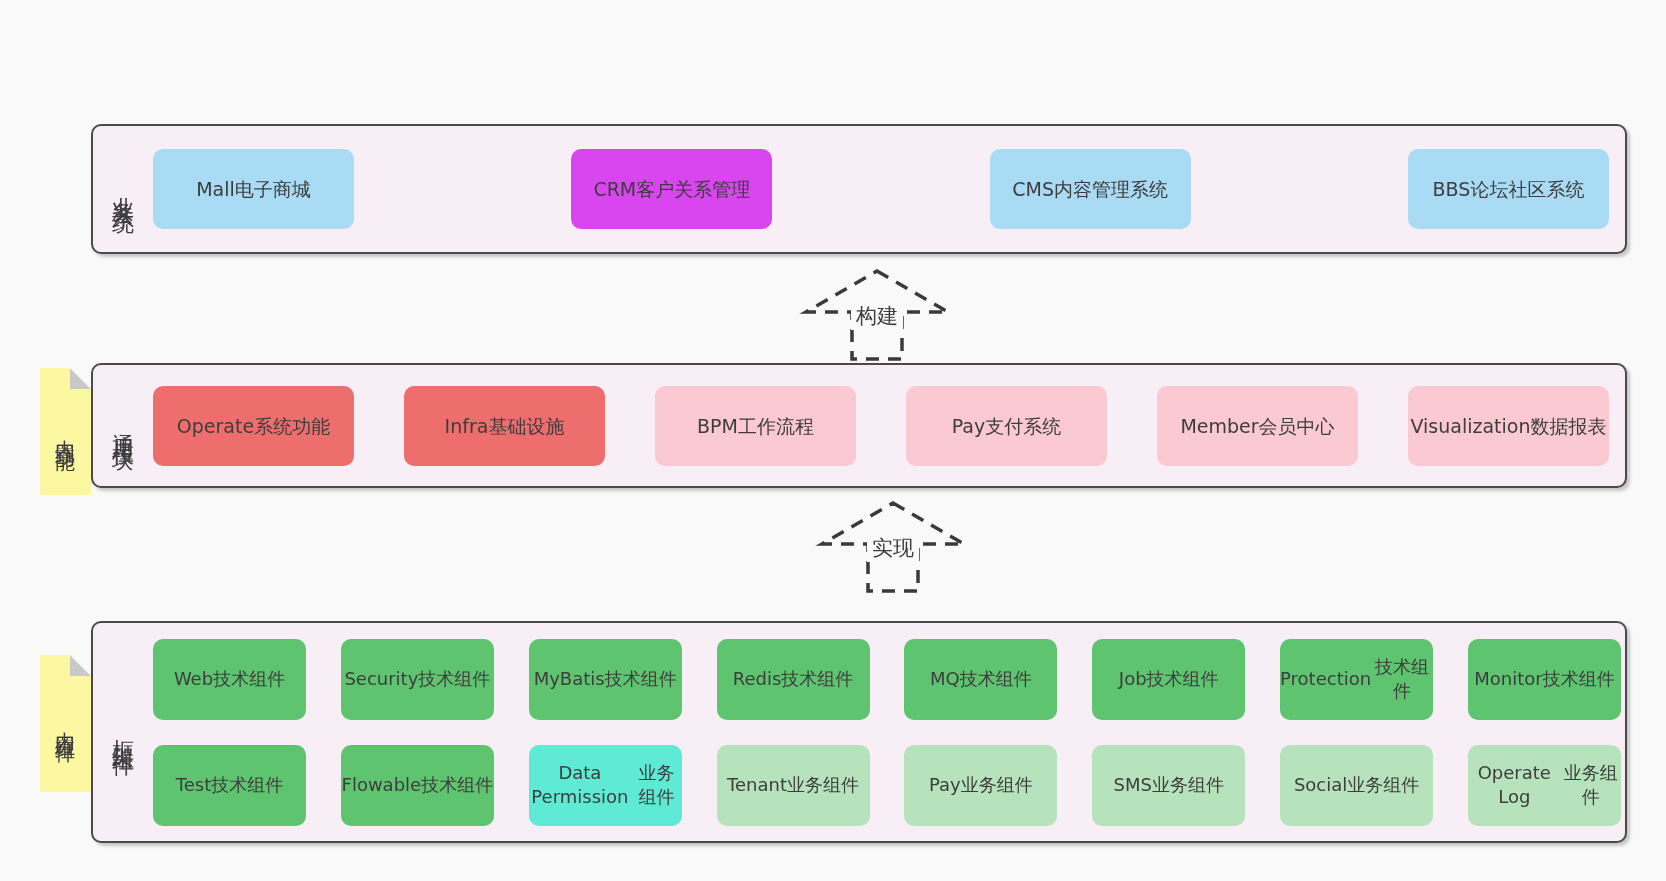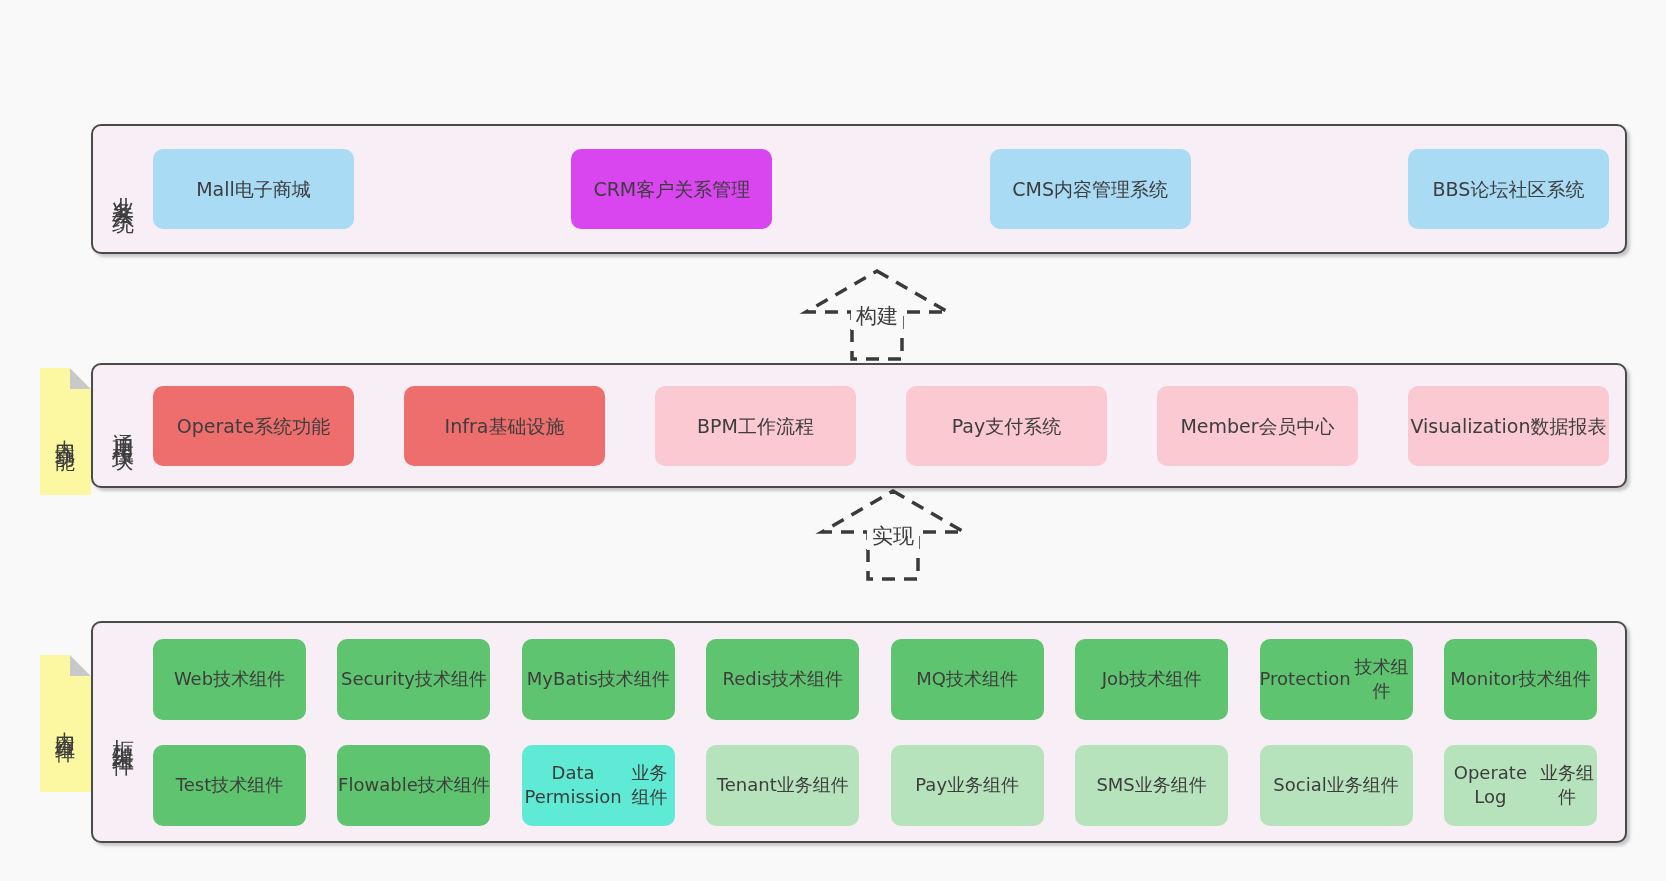--- a/index.html
+++ b/index.html
@@ -14,21 +14,21 @@
     box-shadow:3px 3px 3px rgba(110,110,110,.35);
     display:flex;align-items:center;
   }
   .panel-business{top:124px;height:130px;}
   .panel-common{top:363px;height:125px;}
   .panel-framework{top:621px;height:222px;}
   .vlabel{flex:0 0 60px;align-self:stretch;display:flex;align-items:center;justify-content:center;}
   .vtext{writing-mode:vertical-rl;text-orientation:upright;font-size:22px;letter-spacing:5px;line-height:1;white-space:nowrap;}
   
   .boxes{flex:1;display:flex;justify-content:space-between;align-items:center;padding-right:16px;}
-  .rows{flex:1;display:flex;flex-direction:column;gap:25px;padding-right:28px;}
+  .rows{flex:1;display:flex;flex-direction:column;gap:25px;padding-right:4px;}
   .rowline{display:flex;justify-content:space-between;}
   .box{
     height:80px;border-radius:10px;display:flex;
     justify-content:center;align-items:center;text-align:center;
   }
   .boxes > .box{width:201px;}
   .rowline > .box{width:153px;height:81px;}
   .box-title,.box-subtitle{font-size:19px;line-height:26px;}
   .rowline .box-title,.rowline .box-subtitle{font-size:18px;line-height:24px;}
   
@@ -39,21 +39,21 @@
     filter:drop-shadow(2px 2px 2px rgba(110,110,110,.45));
   }
   .tab-common{top:368px;height:127px;}
   .tab-framework{top:655px;height:137px;}
   .side-tab .vtext{font-size:20px;letter-spacing:4px;}
   .fold{position:absolute;top:0;right:0;width:21px;height:21px;background:#c9c9c9;
         clip-path:polygon(0 0,100% 100%,0 100%);}
   
   .arrow{position:absolute;width:160px;height:95px;}
   .arrow-build{left:797px;top:268px;}
-  .arrow-impl{left:813px;top:488px;}
+  .arrow-impl{left:813px;top:500px;}
   .arrow svg{position:absolute;left:0;top:0;}
   .arrow polygon{fill:none;stroke:#3a3a3a;stroke-width:3.5;stroke-dasharray:13 9;}
   .arrow-label{
     position:absolute;left:50%;top:34px;transform:translateX(-50%);
     background:#f9f9f9;padding:0 5px;font-size:21px;white-space:nowrap;
   }
 </style>
 </head>
 <body>
 

